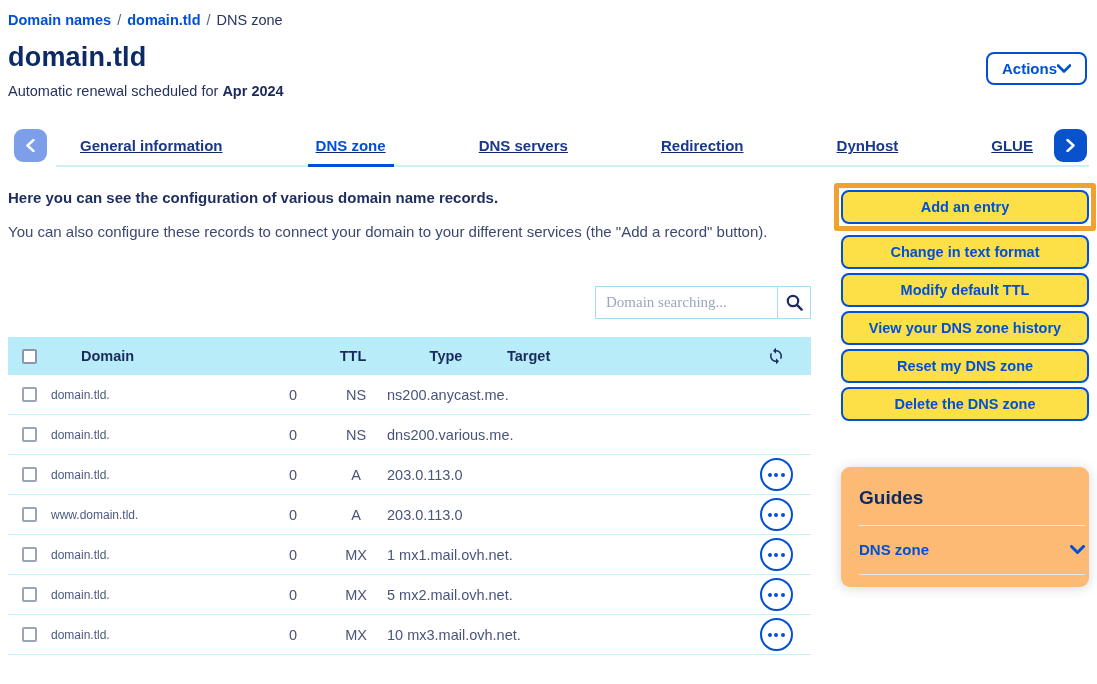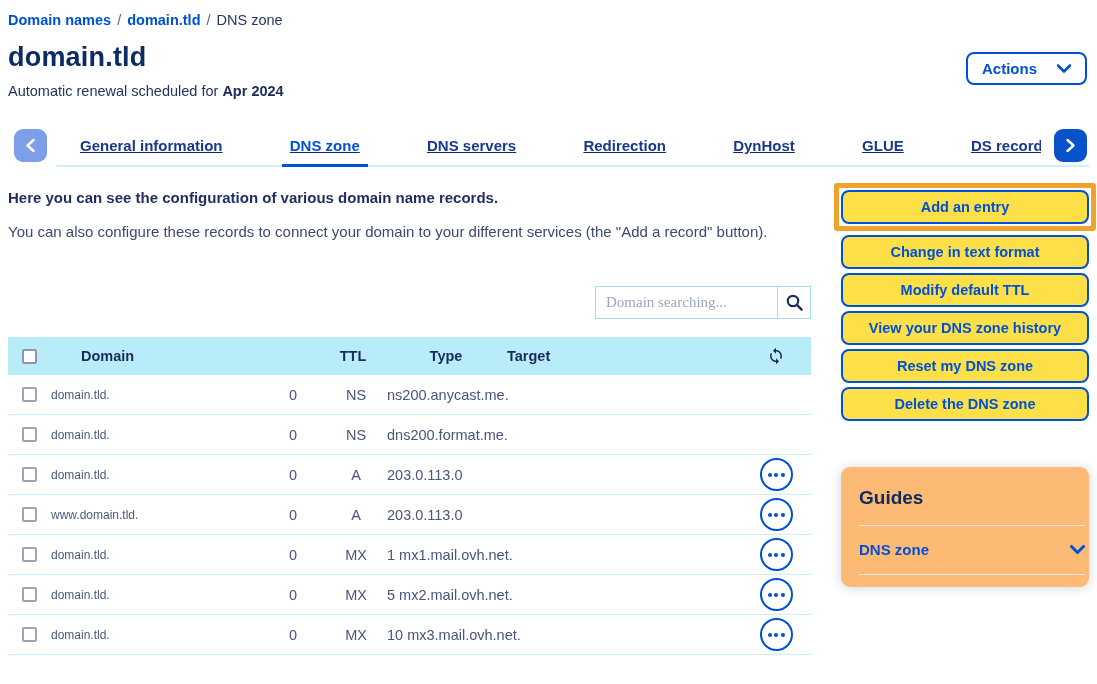--- a/index.html
+++ b/index.html
@@ -16,21 +16,21 @@
   .breadcrumb { font-size:14.5px; padding:6px 0 10px 0; color:#2c3a66; }
   .breadcrumb a { color:#0050d7; font-weight:700; text-decoration:none; cursor:pointer; }
   .crumb-sep { color:#5a6687; margin:0 6px; font-weight:400; }
   .crumb-current { color:#27355f; }
 
   
   .title-row { display:flex; justify-content:space-between; align-items:flex-start; }
   .page-title { font-size:27px; font-weight:700; color:#0c2a63; margin:4px 0 10px 0; letter-spacing:0.2px; }
   .actions-btn {
     margin-top:14px; margin-right:2px;
-    display:flex; align-items:center; gap:20px;
+    display:flex; align-items:center; gap:0;
     background:#fff; border:2px solid #0050d7; border-radius:8px;
     color:#0050d7; font-weight:700; font-size:15px;
     padding:6px 14px; cursor:pointer; font-family:inherit;
   }
   .subtitle { font-size:14.5px; color:#25335f; }
   .subtitle b { margin-left:4px; color:#1c2b5a; }
 
   
   .tabbar { position:relative; margin-top:28px; height:40px; }
   .tabbar::after {
@@ -157,21 +157,20 @@
           <polyline points="7.5,1 1.5,6.5 7.5,12" fill="none" stroke="#ffffff" stroke-width="2.4" stroke-linecap="round" stroke-linejoin="round"></polyline>
         </svg>
     </button>
     <div class="tabs">
       <div class="tab">General information</div>
       <div class="tab active">DNS zone</div>
       <div class="tab">DNS servers</div>
       <div class="tab">Redirection</div>
       <div class="tab">DynHost</div>
       <div class="tab">GLUE</div>
-      <div class="tab">DS record</div>
     </div>
     <button class="tab-nav next">
       <svg width="9" height="13" viewBox="0 0 9 13">
           <polyline points="1.5,1 7.5,6.5 1.5,12" fill="none" stroke="#ffffff" stroke-width="2.4" stroke-linecap="round" stroke-linejoin="round"></polyline>
         </svg>
     </button>
   </div>
 
   <div class="content">
 
@@ -218,21 +217,21 @@
           <span class="col-menu"></span>
         </div>
 
         <div class="trow">
           <span class="col-cb">
               <span class="cb"></span>
             </span>
           <span class="col-domain">domain.tld.</span>
           <span class="col-ttl">0</span>
           <span class="col-type">NS</span>
-          <span class="col-target">dns200.format.me.</span>
+          <span class="col-target">dns200.various.me.</span>
           <span class="col-menu"></span>
         </div>
 
         <div class="trow">
           <span class="col-cb">
               <span class="cb"></span>
             </span>
           <span class="col-domain">domain.tld.</span>
           <span class="col-ttl">0</span>
           <span class="col-type">A</span>

